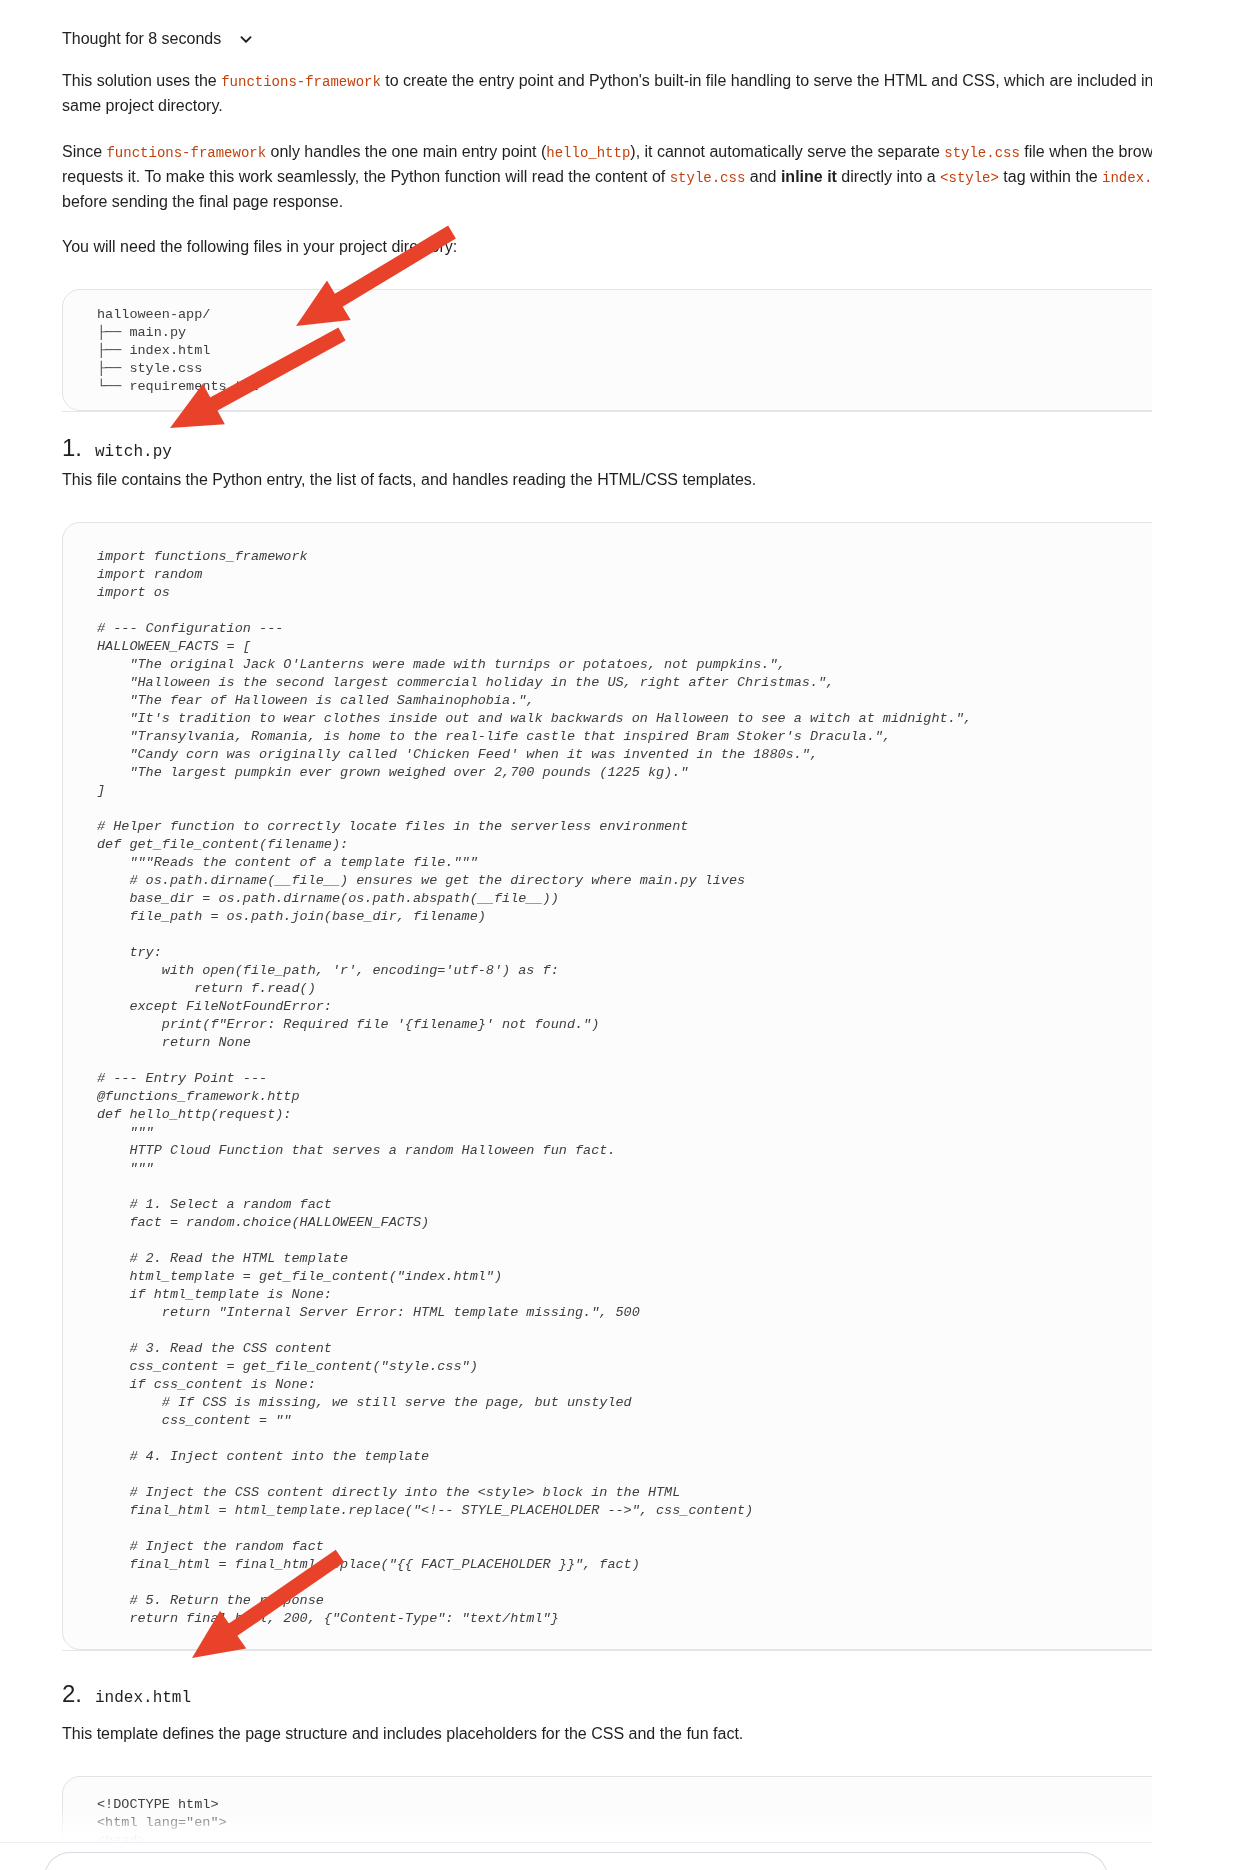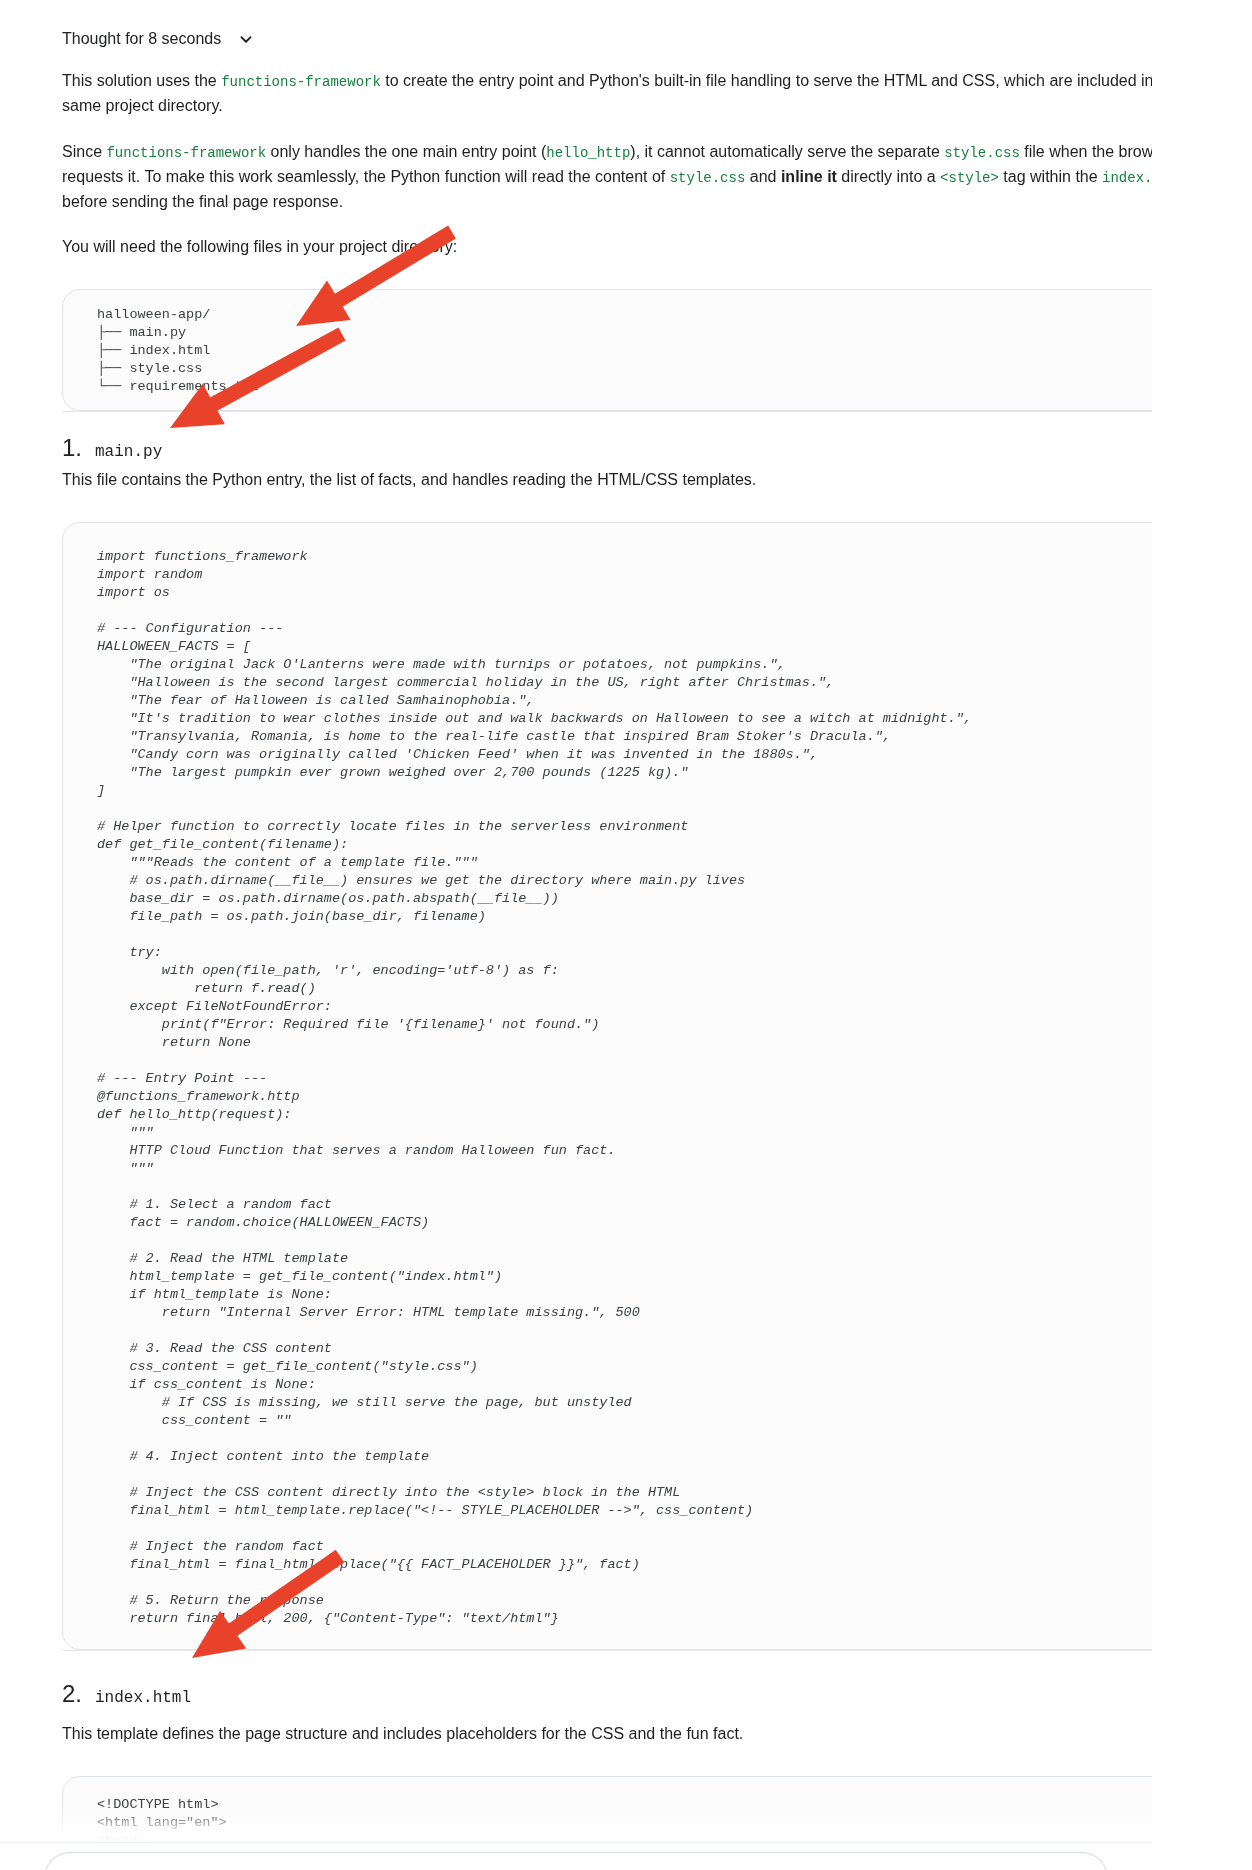--- a/index.html
+++ b/index.html
@@ -12,21 +12,21 @@
     position:absolute;left:62px;top:0;width:1146px;
     display:flex;flex-direction:column;align-items:stretch;
   }
   
   .thought-row{margin-top:28px;display:flex;align-items:center;gap:14px;cursor:pointer;width:fit-content;}
   .thought-label{font-size:16px;line-height:20px;color:#202124;}
   .chev{width:22px;height:22px;display:block;}
   
   .para{font-size:16px;line-height:24px;color:#1f1f1f;}
   .para code, .inline-code{
-    font-family:"Liberation Mono",monospace;font-size:14px;color:#15803d;
+    font-family:"Liberation Mono",monospace;font-size:14px;color:#c2410c;
   }
   .p1{margin-top:19px;}
   .p2{margin-top:6px;}
   h2.section-heading{
     margin:22px 0 0 0;font-size:26px;line-height:32px;font-weight:400;color:#1f1f1f;
   }
   .ps-intro{margin-top:5px;}
   
   .code-block{
     border:1px solid #e0e3e7;border-radius:18px;background:#fcfcfd;
@@ -94,21 +94,21 @@
 ├── main.py
 ├── index.html
 ├── style.css
 └── requirements.txt</pre>
     </div>
 
     <hr class="rule rule-1">
 
     <div class="file-heading fh-1">
       <span class="file-number">1.</span>
-      <span class="file-name">main.py</span>
+      <span class="file-name">witch.py</span>
     </div>
 
     <p class="para desc-1">This file contains the Python entry, the list of facts, and handles reading the HTML/CSS templates.</p>
 
     <div class="code-block block-main">
       <pre>import functions_framework
 import random
 import os
 
 # --- Configuration ---

